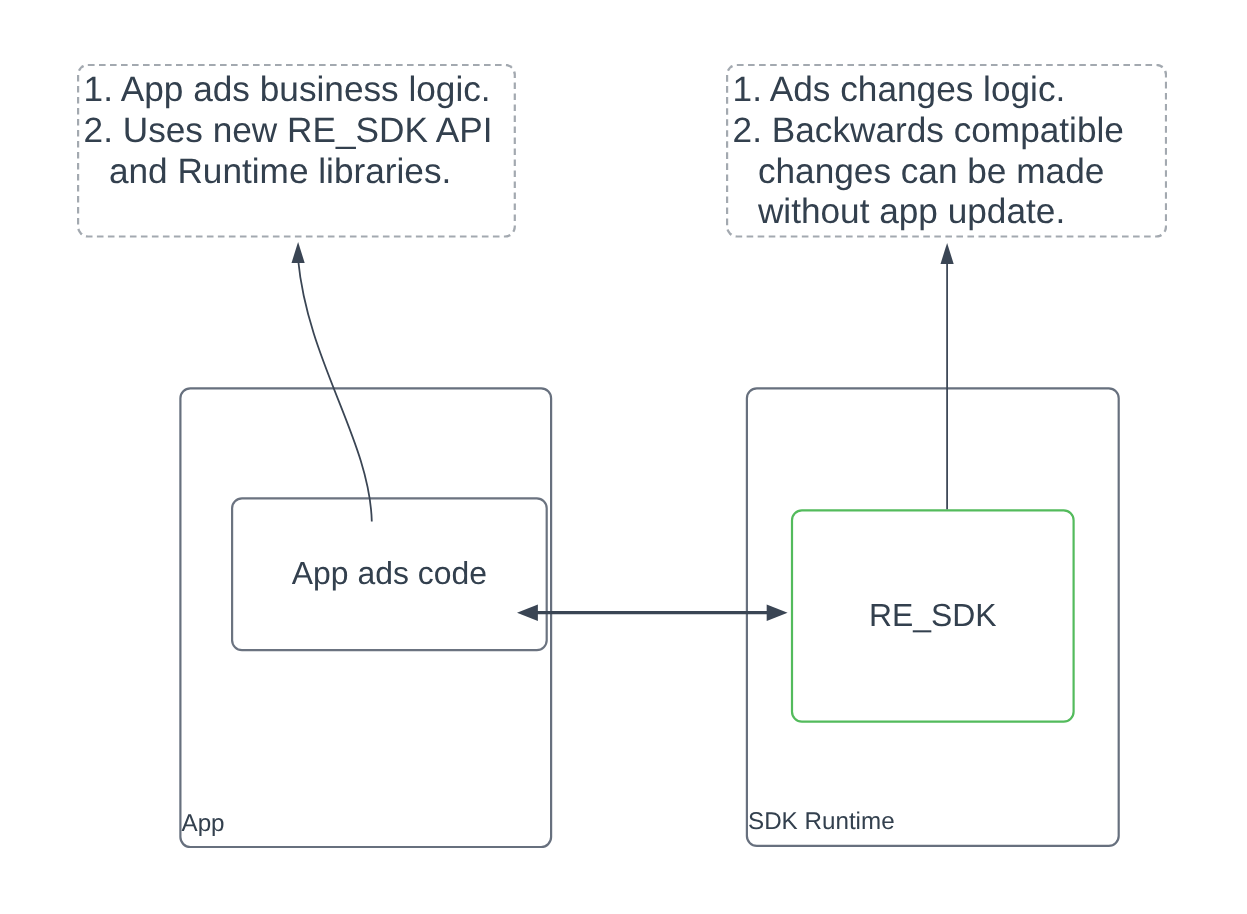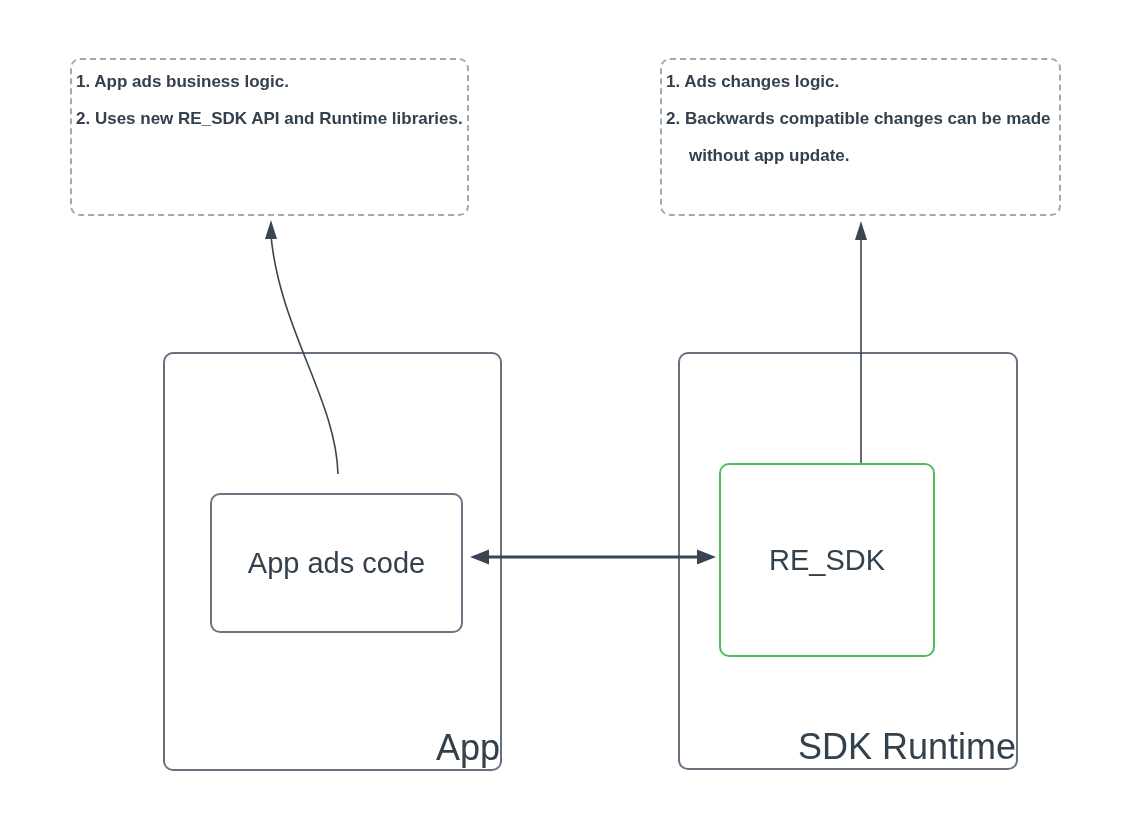--- a/index.html
+++ b/index.html
@@ -16,23 +16,22 @@
     color: #33404e;
     overflow: hidden;
   }
   .abs { position: absolute; box-sizing: border-box; }
 
   
   .note {
     border: 2px dashed #a3a9b0;
     border-radius: 10px;
     padding: 3px 0 0 4px;
-    font-size: 17px;
+    font-size: 32px;
     line-height: 37px;
-    font-weight: bold;
   }
   .note ol {
     margin: 0;
     padding: 0;
     list-style: none;
     counter-reset: item;
   }
   .note li {
     counter-increment: item;
     padding-left: 23px;
@@ -45,22 +44,22 @@
   
   .container-box {
     border: 2px solid #67707e;
     border-radius: 10px;
   }
   .container-label {
     position: absolute;
     left: 0;
     right: 0;
     bottom: 3px;
-    text-align: right;
-    font-size: 36px;
+    text-align: left;
+    font-size: 22px;
     line-height: 36px;
   }
 
   
   .node {
     border: 2px solid #6b7380;
     border-radius: 10px;
     display: flex;
     align-items: center;
     justify-content: center;
@@ -95,25 +94,25 @@
   </div>
 
   <div class="abs container-box" style="left:163px; top:352px; width:339px; height:419px;">
     <div class="container-label">App</div>
   </div>
 
   <div class="abs container-box" style="left:678px; top:352px; width:340px; height:418px;">
     <div class="container-label">SDK Runtime</div>
   </div>
 
-  <div class="abs node" style="left:210px; top:493px; width:253px; height:140px;">
+  <div class="abs node" style="left:210px; top:452px; width:288px; height:140px;">
     <span>App ads code</span>
   </div>
 
-  <div class="abs node green" style="left:719px; top:463px; width:216px; height:194px;">
+  <div class="abs node green" style="left:719px; top:463px; width:258px; height:194px;">
     <span>RE_SDK</span>
   </div>
 
   <svg class="arrow-layer" width="1134" height="831" viewBox="0 0 1134 831">
 
     <g>
       <path d="M338,474 C336,400 280,330 271,236" fill="none" stroke="#3a4554" stroke-width="1.6"></path>
       <path d="M271,220 L265,239 L277,239 Z" fill="#3a4554" stroke="none"></path>
     </g>
 

